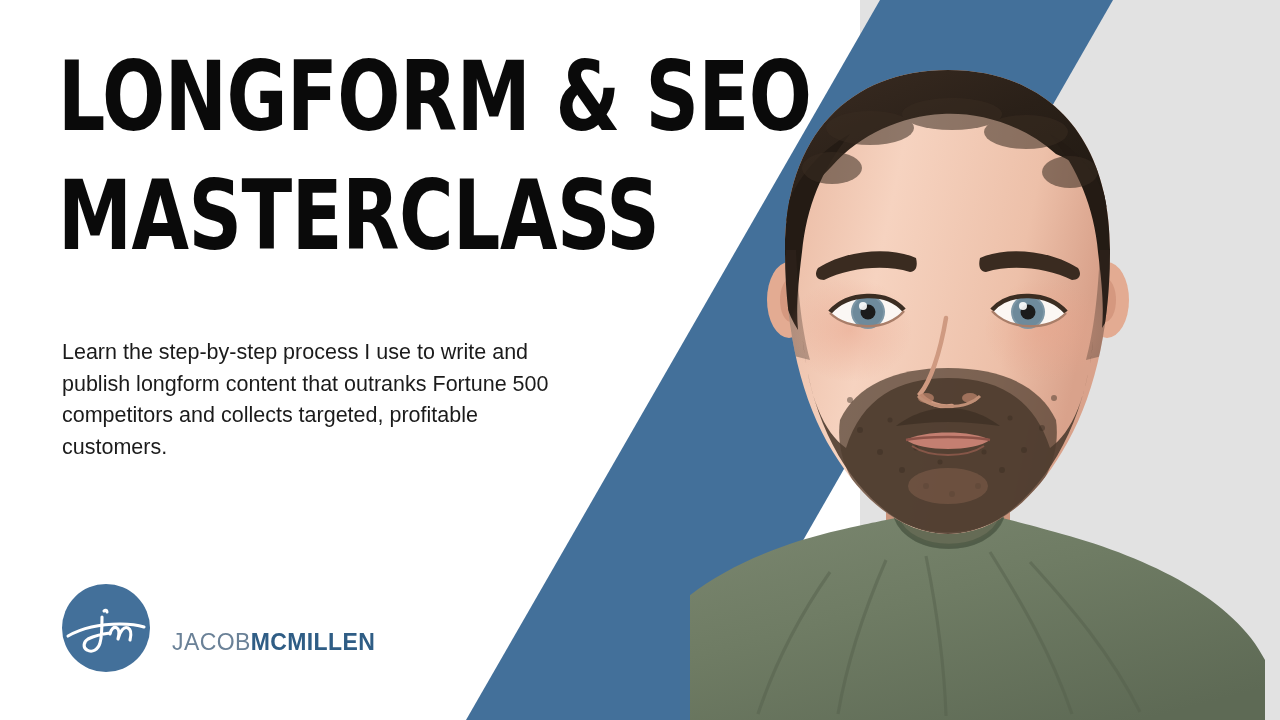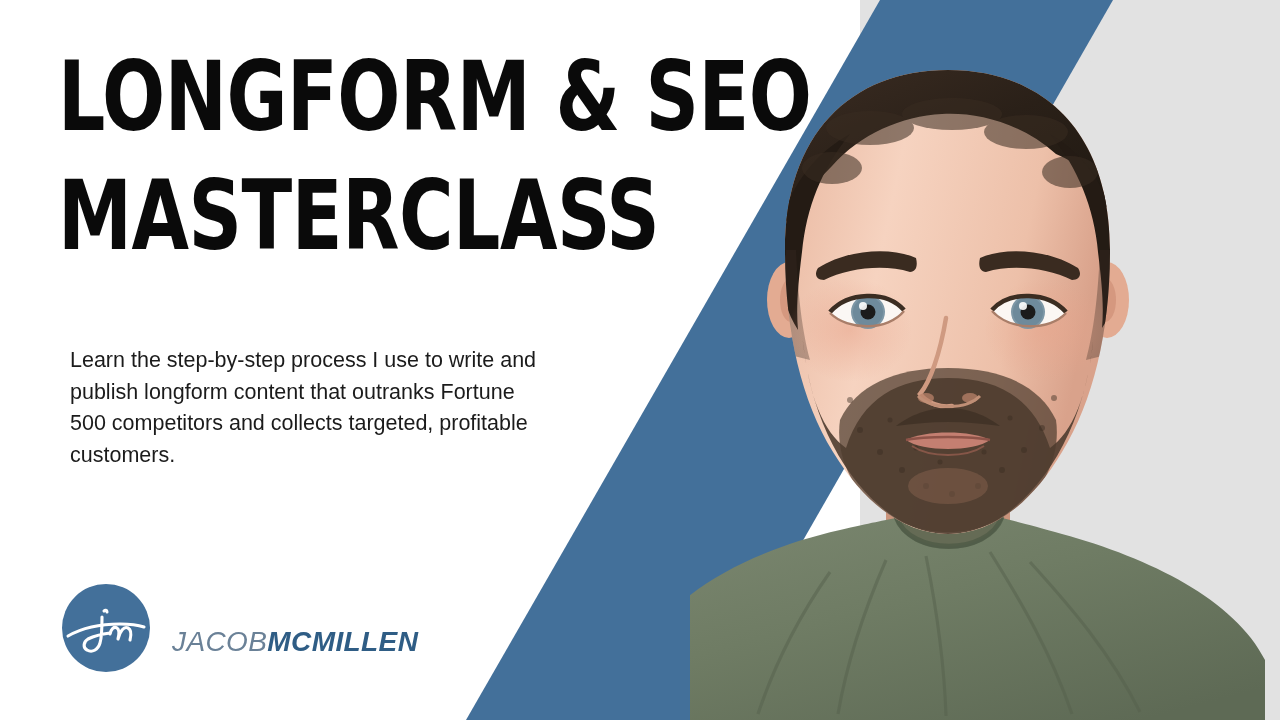--- a/index.html
+++ b/index.html
@@ -82,44 +82,43 @@
   .subcopy {
     position: absolute;
     left: 62px;
     top: 337px;
     width: 500px;
     color: #1b1b1b;
     font-size: 21.5px;
     line-height: 31.5px;
     font-weight: 400;
   }
-  .subcopy p { margin: 8px; }
+  .subcopy p { margin: 0; }
 
   
   .logo-lockup {
     position: absolute;
     left: 62px;
     top: 584px;
     display: flex;
     align-items: center;
     gap: 22px;
   }
   .logo-mark {
     width: 88px;
     height: 88px;
     flex: 0 0 88px;
   }
   .logo-mark svg { display: block; }
   .logo-wordmark {
-    font-size: 28px;
+    font-size: 23px;
     letter-spacing: 0.4px;
     white-space: nowrap;
     display: flex;
     align-items: baseline;
-    font-style: italic;
   }
   .logo-word-light {
     font-weight: 300;
     color: #6a8197;
   }
   .logo-word-bold {
     font-weight: 700;
     color: #2f5d85;
     margin-top: 28px;
   }

